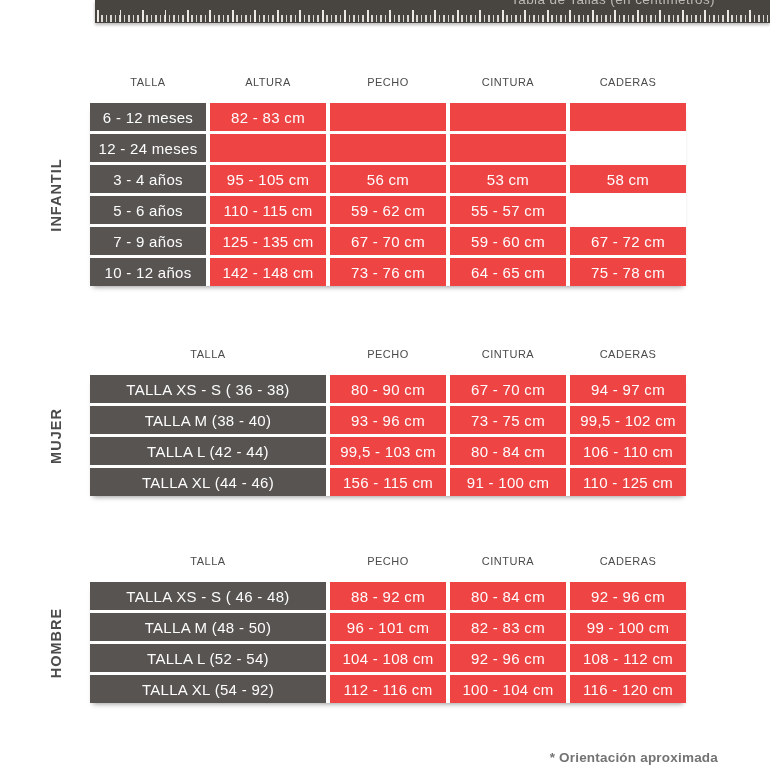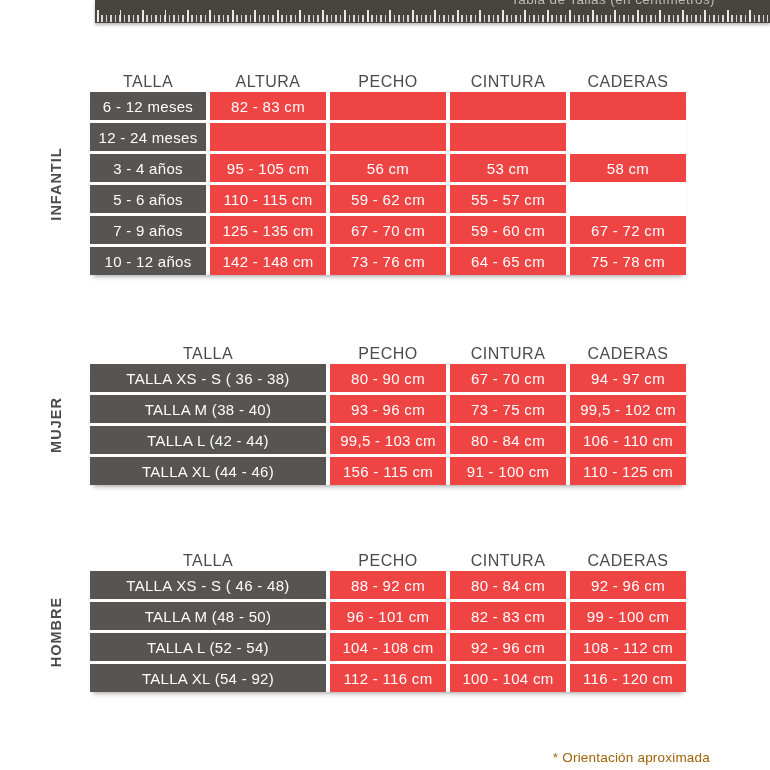--- a/index.html
+++ b/index.html
@@ -25,40 +25,40 @@
   #tbl-0 { top:72px; }
   #tbl-1 { top:344px; }
   #tbl-2 { top:551px; }
 
   .hdr, .row { display:grid; column-gap:4px; }
   .cols5 { grid-template-columns:116px 116px 116px 116px 116px; }
   .cols4 { grid-template-columns:236px 116px 116px 116px; }
 
   .hdr { height:20px; }
   .hcell { display:flex; align-items:center; justify-content:center;
-    font-size:16px; color:#4b4b4b; letter-spacing:.5px; }
-
-  .body { display:flex; flex-direction:column; row-gap:3px;
+    font-size:11px; color:#4b4b4b; letter-spacing:.5px; }
+
+  .body { margin-top:11px; display:flex; flex-direction:column; row-gap:3px;
     box-shadow:0 4px 5px -3px rgba(0,0,0,.4); }
   .row .cell { height:28px; display:flex; align-items:center; justify-content:center;
     font-size:15px; color:#fdfdfd; letter-spacing:.3px; white-space:nowrap; }
   .cell.dark  { background:#575452; }
   .cell.light { background:#ef4444; }
 
   .side-label { position:absolute; left:-34px; top:50%; width:0; height:0;
     display:flex; align-items:center; justify-content:center; }
   .side-label span { transform:rotate(-90deg); transform-origin:center;
     font-size:14.5px; font-weight:bold; color:#4b4b4b; letter-spacing:1px;
     white-space:nowrap; }
 
   
   .body-wrap { position:relative; }
 
-  .footnote { position:absolute; top:750px; right:60px; font-size:13.5px;
-    color:#a16207; letter-spacing:.2px; }
+  .footnote { position:absolute; top:750px; right:52px; font-size:13.5px;
+    color:#737373; letter-spacing:.2px;font-weight:bold; }
 </style>
 </head>
 <body>
 
 <div class="page">
 
   <div class="ruler">
     <span class="ruler-title">Tabla de Tallas (en centímetros)</span>
     <div class="ticks"></div>
   </div>

